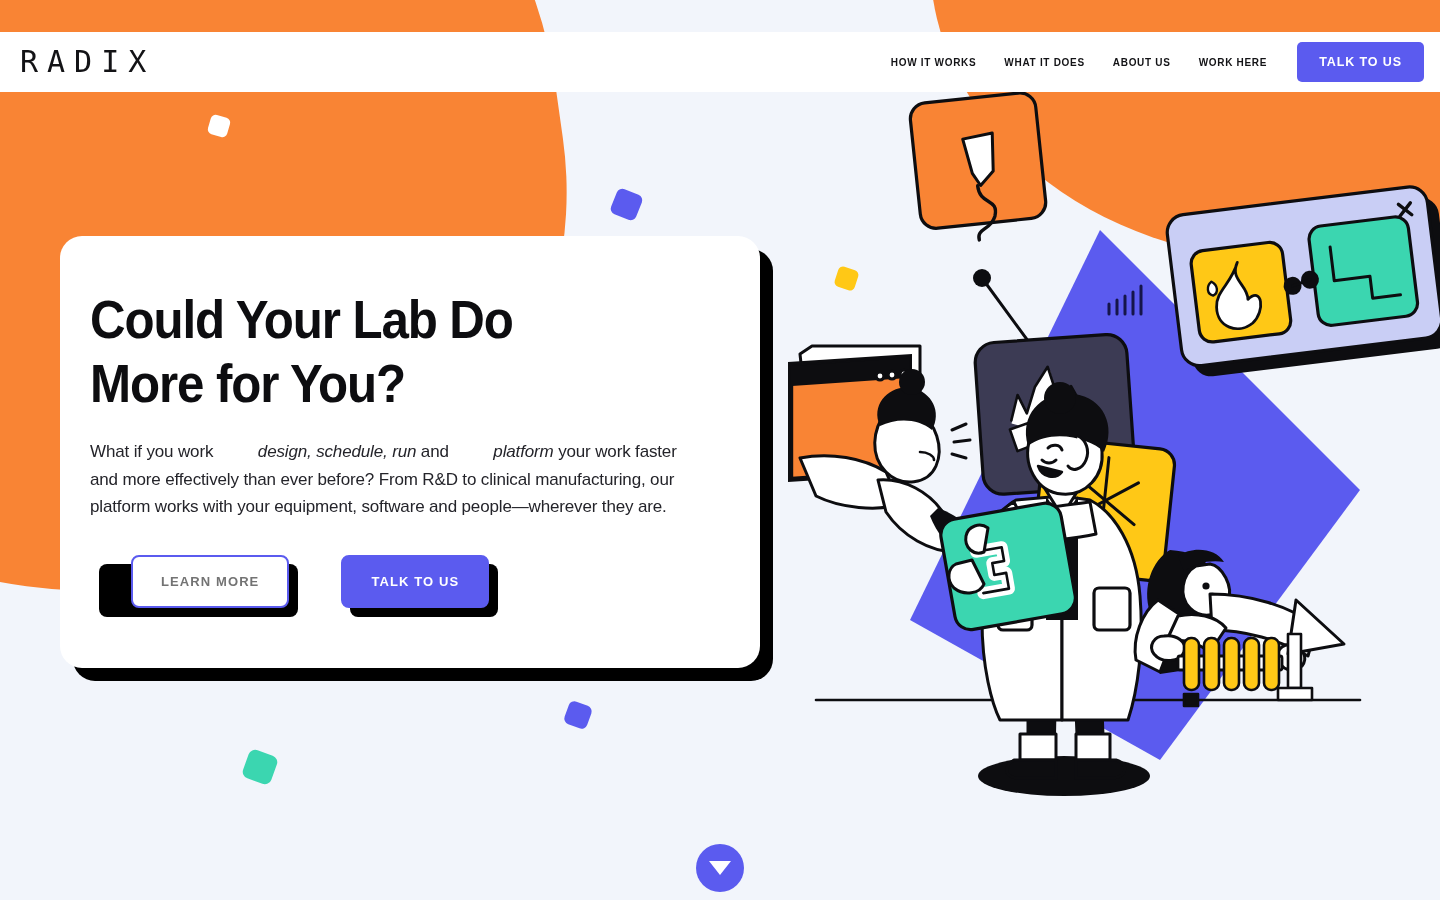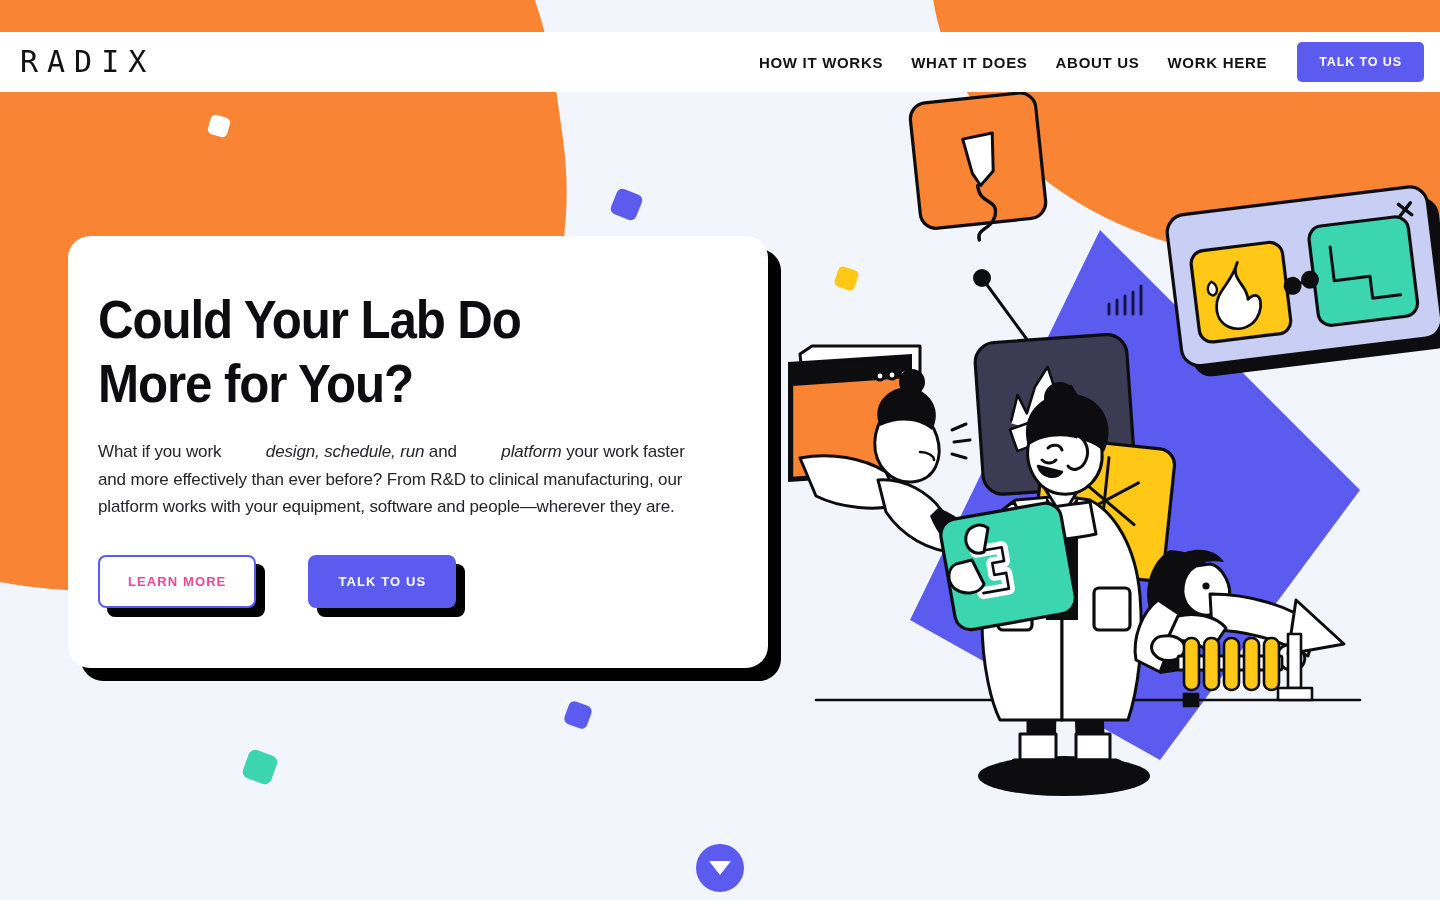--- a/index.html
+++ b/index.html
@@ -33,21 +33,21 @@
     line-height: 1;
     padding-left: 2px;
   }
   .nav {
     margin-left: auto;
     display: flex;
     align-items: center;
     gap: 0px;
   }
   .nav-item {
-    font-size: 15px;
+    font-size: 10px;
     font-weight: 700;
     letter-spacing: 0.7px;
     color: #131316;
     text-transform: uppercase;
     padding: 0 14px;
     white-space: nowrap;
     cursor: pointer;
     text-align: right;
   }
   .nav-cta {
@@ -84,21 +84,21 @@
 
   
   .decor { position: absolute; border-radius: 6px; }
   .d-white  { left: 209px; top: 116px; width: 20px;  height: 20px; background:#fff;     transform: rotate(16deg); border-radius:5px;}
   .d-purple1{ left: 613px; top: 191px; width: 27px;  height: 27px; background:#5B5BEF;  transform: rotate(22deg); }
   .d-yellow { left: 836px; top: 268px; width: 21px;  height: 21px; background:#FFC816;  transform: rotate(18deg); border-radius:5px;}
   .d-purple2{ left: 566px; top: 703px; width: 24px;  height: 24px; background:#5B5BEF;  transform: rotate(20deg); }
   .d-teal   { left: 245px; top: 752px; width: 30px;  height: 30px; background:#3BD6B0;  transform: rotate(20deg); border-radius:7px;}
 
   
-  .hero-wrap { position: absolute; left: 68px; top: 236px; z-index: 20; }
+  .hero-wrap { position: absolute; left: 60px; top: 236px; z-index: 20; }
   .hero-shadow {
     position: absolute; left: 13px; top: 13px;
     width: 700px; height: 432px;
     background: #000; border-radius: 22px;
   }
   .hero-card {
     position: relative;
     width: 700px; height: 432px;
     background: #fff;
     border-radius: 22px;
@@ -135,21 +135,21 @@
     position: relative;
     font-family: "Liberation Sans", sans-serif;
     font-size: 13px;
     font-weight: 700;
     letter-spacing: 1.1px;
     border-radius: 8px;
     padding: 17px 28px;
     cursor: pointer;
     white-space: nowrap;
   }
-  .btn-outline { background:#fff; color:#ec4899; border: 2px solid #5B5BEF; }
+  .btn-outline { background:#fff; color:#737373; border: 2px solid #5B5BEF; margin-left: 41px; }
   .btn-solid   { background:#5B5BEF; color:#fff; border: 2px solid #5B5BEF; }
 
   
   .illus { position: absolute; left: 760px; top: 60px; width: 680px; height: 760px; z-index: 10; }
 
   
   .scroll-btn {
     position: absolute;
     left: 696px; top: 844px;
     width: 48px; height: 48px;

